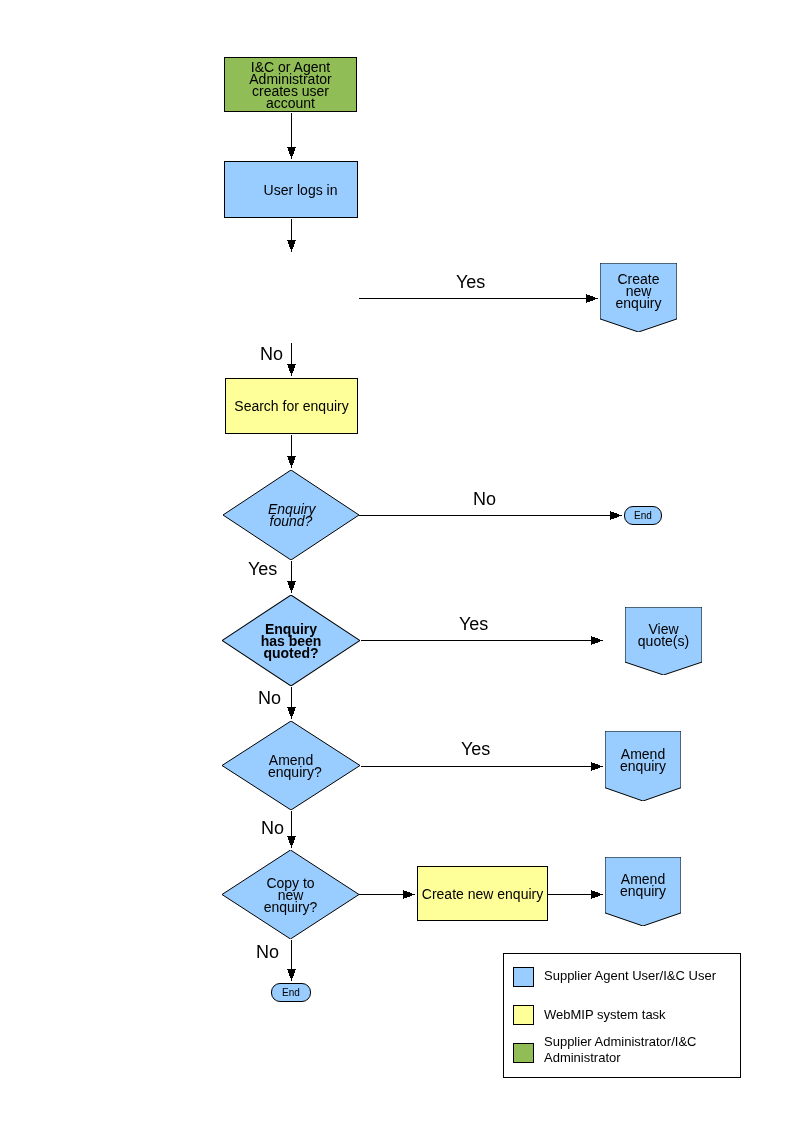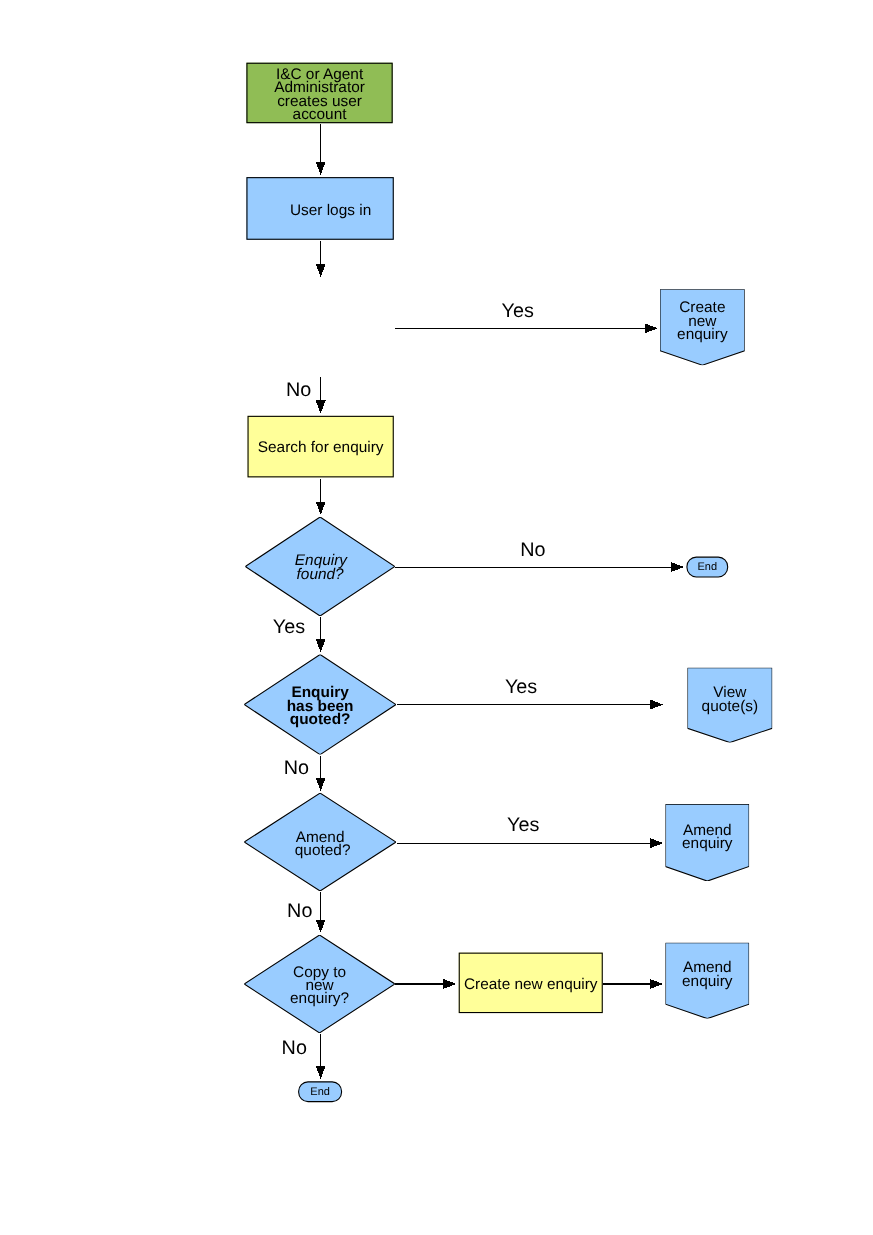--- a/index.html
+++ b/index.html
@@ -141,21 +141,21 @@
     <svg class="shape-svg" viewBox="0 0 100 100" preserveAspectRatio="none">
       <polygon points="0,0 100,0 100,81 50,100 0,81" vector-effect="non-scaling-stroke"></polygon>
     </svg>
     <span class="node-label" style="width:72px;">View quote(s)</span>
   </div>
 
   <div class="node diamond" style="left:222px; top:721px; width:138px; height:89px;">
     <svg class="shape-svg" viewBox="0 0 100 100" preserveAspectRatio="none">
       <polygon points="50,0 100,50 50,100 0,50" vector-effect="non-scaling-stroke"></polygon>
     </svg>
-    <span class="node-label" style="width:46px;">Amend quoted?</span>
+    <span class="node-label" style="width:46px;">Amend enquiry?</span>
   </div>
 
   <div class="node offpage" style="left:605px; top:731px; width:76px; height:70px;">
     <svg class="shape-svg" viewBox="0 0 100 100" preserveAspectRatio="none">
       <polygon points="0,0 100,0 100,81 50,100 0,81" vector-effect="non-scaling-stroke"></polygon>
     </svg>
     <span class="node-label" style="width:74px;">Amend enquiry</span>
   </div>
 
   <div class="node diamond" style="left:222px; top:850px; width:137px; height:89px;">
@@ -183,14 +183,22 @@
   <div class="edge-label" style="left:456px; top:272px;">Yes</div>
   <div class="edge-label" style="left:260px; top:344px;">No</div>
   <div class="edge-label" style="left:473px; top:489px;">No</div>
   <div class="edge-label" style="left:248px; top:559px;">Yes</div>
   <div class="edge-label" style="left:459px; top:614px;">Yes</div>
   <div class="edge-label" style="left:258px; top:688px;">No</div>
   <div class="edge-label" style="left:461px; top:739px;">Yes</div>
   <div class="edge-label" style="left:261px; top:818px;">No</div>
   <div class="edge-label" style="left:256px; top:942px;">No</div>
 
+  <div class="legend" style="left:503px; top:953px; width:238px; height:125px;">
+    <div class="legend-swatch fill-user" style="left:9px; top:13px;"></div>
+    <div class="legend-label" style="left:40px; top:14px;">Supplier Agent User/I&amp;C User</div>
+    <div class="legend-swatch fill-system" style="left:9px; top:51px;"></div>
+    <div class="legend-label" style="left:40px; top:53px;">WebMIP system task</div>
+    <div class="legend-swatch fill-admin" style="left:9px; top:89px;"></div>
+    <div class="legend-label" style="left:40px; top:80px;">Supplier Administrator/I&amp;C Administrator</div>
+  </div>
 
 </div>
 
 </body></html>

